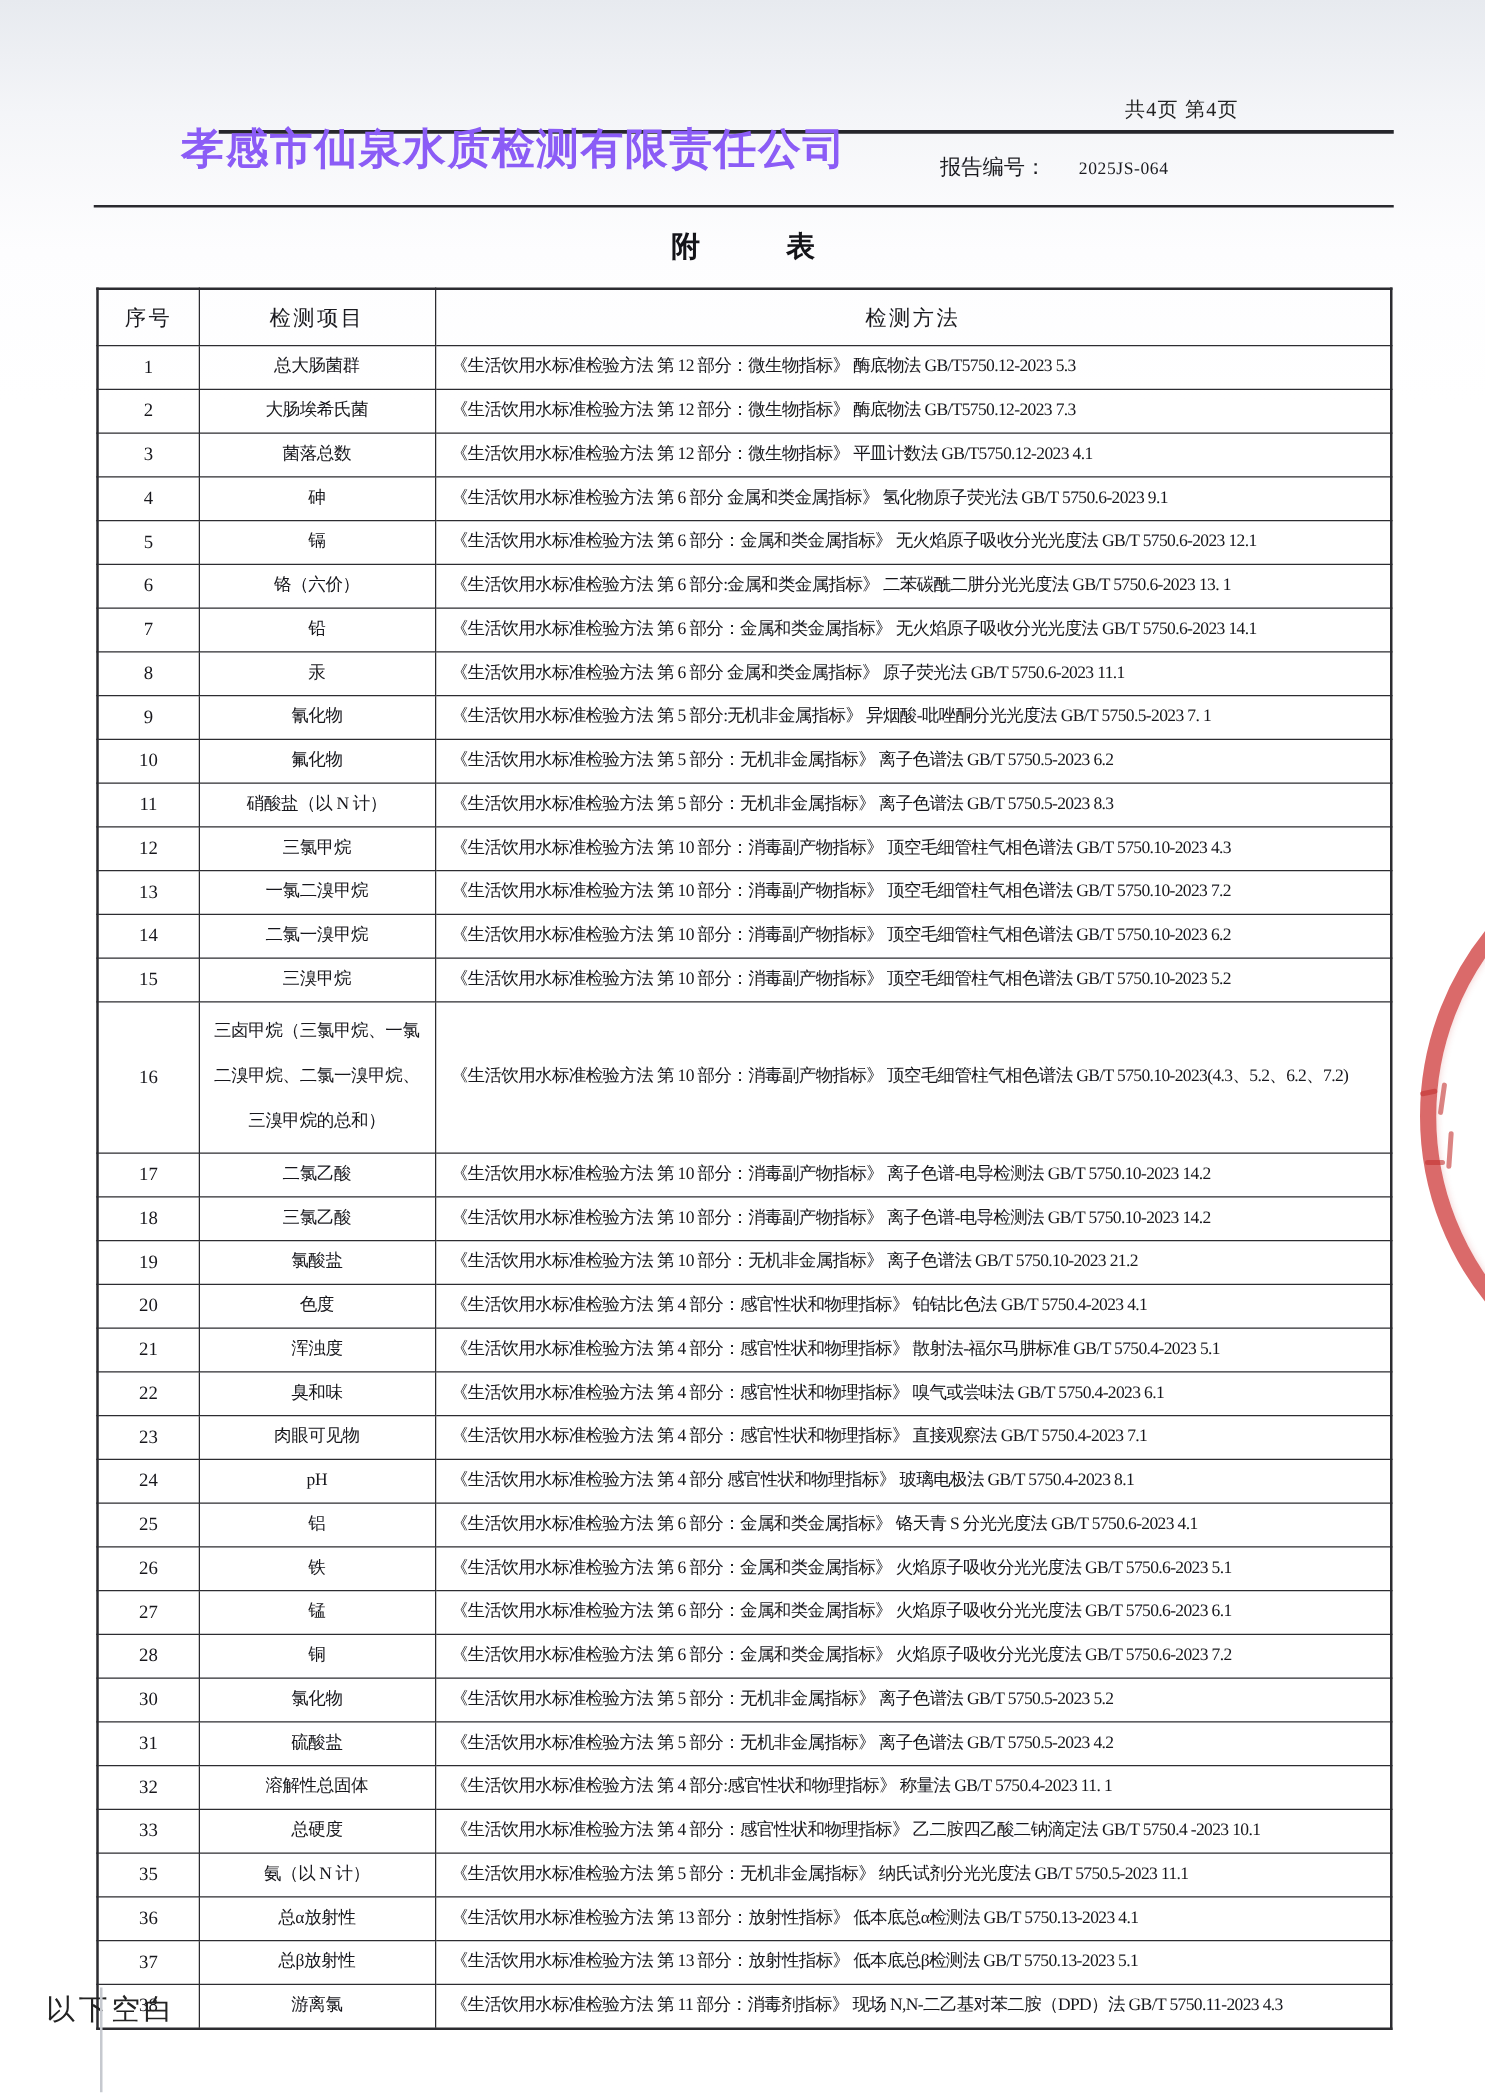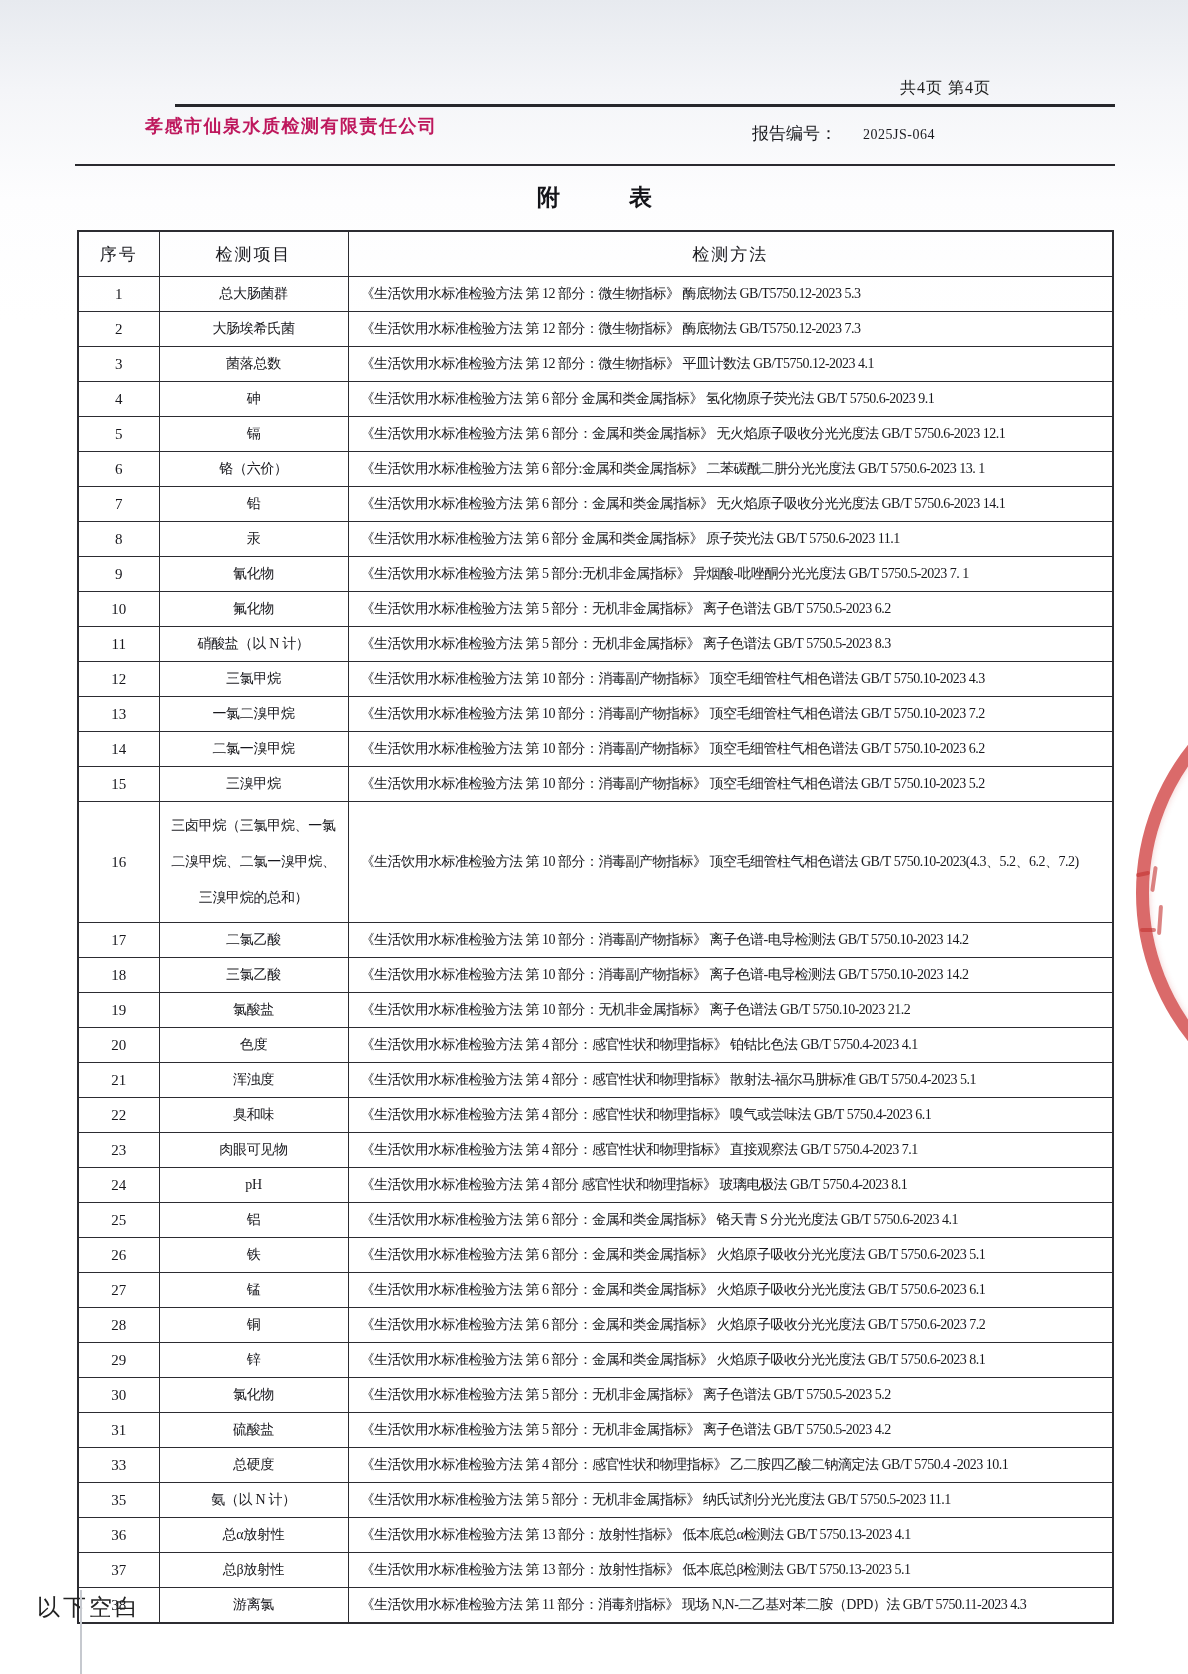--- a/index.html
+++ b/index.html
@@ -14,23 +14,23 @@
   }
   .pagination {
     position: absolute; top: 78px; left: 900px;
     font-size: 16px; letter-spacing: 1px; color: #222;
   }
   .rule-top {
     position: absolute; top: 104px; left: 175px; width: 940px; height: 3px;
     background: #26262b;
   }
   .company {
-    position: absolute; top: 114px; left: 145px;
+    position: absolute; top: 96px; left: 145px;
     font-family: "Liberation Sans", "DejaVu Sans", sans-serif;
-    font-size: 18px; font-weight: bold; letter-spacing: 1.5px; color: #be185d;
+    font-size: 34px; font-weight: bold; letter-spacing: 1.5px; color: #8b5cf6;
   }
   .report-no {
     position: absolute; top: 122px; left: 752px;
     font-family: "Liberation Sans", "DejaVu Sans", sans-serif;
     font-size: 17px; color: #1a1a1f;
   }
   .report-no .report-val {
     font-family: "Liberation Serif", "DejaVu Serif", serif;
     font-size: 14px; margin-left: 26px; letter-spacing: 0.5px;
   }
@@ -248,33 +248,33 @@
         <td class="no">27</td>
         <td class="item">锰</td>
         <td class="method">《生活饮用水标准检验方法 第 6 部分：金属和类金属指标》 火焰原子吸收分光光度法 GB/T 5750.6-2023 6.1</td>
       </tr>
       <tr>
         <td class="no">28</td>
         <td class="item">铜</td>
         <td class="method">《生活饮用水标准检验方法 第 6 部分：金属和类金属指标》 火焰原子吸收分光光度法 GB/T 5750.6-2023 7.2</td>
       </tr>
       <tr>
-        <td class="no">29</td>
-        <td class="item">锌</td>
-        <td class="method">《生活饮用水标准检验方法 第 6 部分：金属和类金属指标》 火焰原子吸收分光光度法 GB/T 5750.6-2023 8.1</td>
-      </tr>
-      <tr>
         <td class="no">30</td>
         <td class="item">氯化物</td>
         <td class="method">《生活饮用水标准检验方法 第 5 部分：无机非金属指标》 离子色谱法 GB/T 5750.5-2023 5.2</td>
       </tr>
       <tr>
         <td class="no">31</td>
         <td class="item">硫酸盐</td>
         <td class="method">《生活饮用水标准检验方法 第 5 部分：无机非金属指标》 离子色谱法 GB/T 5750.5-2023 4.2</td>
+      </tr>
+      <tr>
+        <td class="no">32</td>
+        <td class="item">溶解性总固体</td>
+        <td class="method">《生活饮用水标准检验方法 第 4 部分:感官性状和物理指标》 称量法 GB/T 5750.4-2023 11. 1</td>
       </tr>
       <tr>
         <td class="no">33</td>
         <td class="item">总硬度</td>
         <td class="method">《生活饮用水标准检验方法 第 4 部分：感官性状和物理指标》 乙二胺四乙酸二钠滴定法 GB/T 5750.4 -2023 10.1</td>
       </tr>
       <tr>
         <td class="no">35</td>
         <td class="item">氨（以 N 计）</td>
         <td class="method">《生活饮用水标准检验方法 第 5 部分：无机非金属指标》 纳氏试剂分光光度法 GB/T 5750.5-2023 11.1</td>

